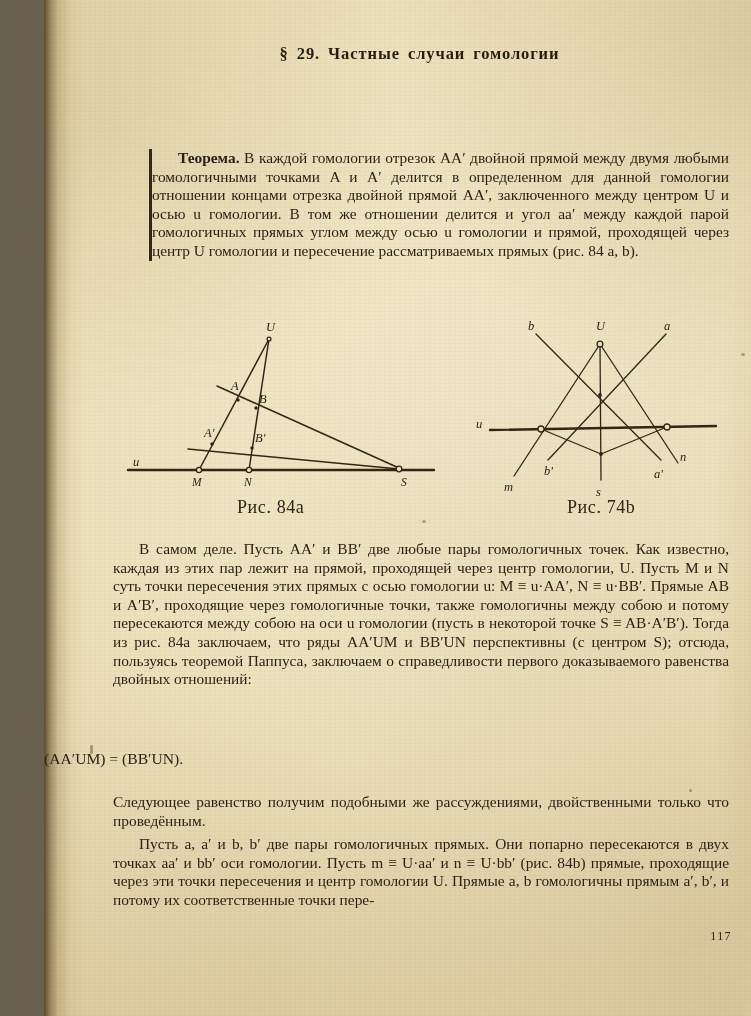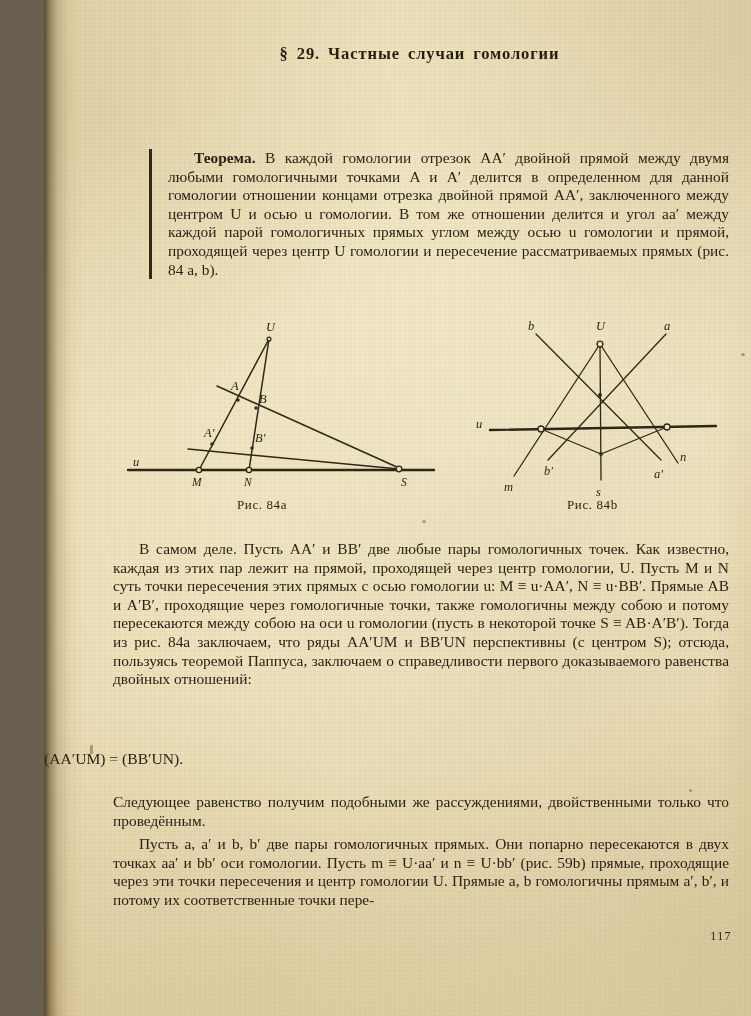--- a/index.html
+++ b/index.html
@@ -87,21 +87,20 @@
     top: 82px;
     width: 615px;
   }
 
   
   #theorem-block {
     position: absolute;
     left: 105px;
     top: 149px;
     width: 580px;
-    padding-left: 16px;
     border-left: 3px solid #322716;
     box-sizing: border-box;
   }
   #theorem-block .para {
     position: static;
     width: 100%;
   }
 
   
   #figures {
@@ -109,21 +108,21 @@
     left: 0; right: 0;
     top: 308px;
     height: 215px;
   }
   .fig { position: absolute; }
   #fig-a { left: 72px; top: 0; width: 320px; height: 215px; }
   #fig-b { left: 404px; top: 0; width: 320px; height: 215px; }
   .fig svg { display: block; }
   .caption {
     position: absolute;
-    font-size: 13px;
+    font-size: 18px;
     letter-spacing: 0.6px;
     color: #2d2518;
     white-space: nowrap;
   }
   #cap-a { left: 193px; top: 497px; }
   #cap-b { left: 523px; top: 497px; }
 
   
   #body1 { left: 69px; top: 540px; width: 616px; }
   #formula {
@@ -264,34 +263,34 @@
             <text x="96" y="167">b'</text>
             <text x="206" y="170">a'</text>
             <text x="232" y="153">n</text>
             <text x="148" y="188">s</text>
           </g>
         </svg>
       </div>
     </div>
 
     <div class="caption" id="cap-a">Рис. 84a</div>
-    <div class="caption" id="cap-b">Рис. 84b</div>
+    <div class="caption" id="cap-b">Рис. 74b</div>
 
     <div class="para" id="body1">
       <span class="ind"></span><span>В самом деле. Пусть AA′ и BB′ две любые пары гомологичных точек. Как известно, каждая из этих пар лежит на прямой, проходящей через центр гомологии, U. Пусть M и N суть точки пересечения этих прямых с осью гомологии u: M ≡ u·AA′, N ≡ u·BB′. Прямые AB и A′B′, проходящие через гомологичные точки, также гомологичны между собою и потому пересекаются между собою на оси u гомологии (пусть в некоторой точке S ≡ AB·A′B′). Тогда из рис. 84a заключаем, что ряды AA′UM и BB′UN перспективны (с центром S); отсюда, пользуясь теоремой Паппуса, заключаем о справедливости первого доказываемого равенства двойных отношений:</span>
     </div>
 
     <div id="formula">(AA′UM) = (BB′UN).</div>
 
     <div class="para" id="body2">
       <span>Следующее равенство получим подобными же рассуждениями, двойственными только что проведённым.</span>
     </div>
 
     <div class="para" id="body3">
-      <span class="ind"></span><span>Пусть a, a′ и b, b′ две пары гомологичных прямых. Они попарно пересекаются в двух точках aa′ и bb′ оси гомологии. Пусть m ≡ U·aa′ и n ≡ U·bb′ (рис. 59b) прямые, проходящие через эти точки пересечения и центр гомологии U. Прямые a, b гомологичны прямым a′, b′, и потому их соответственные точки пере-</span>
+      <span class="ind"></span><span>Пусть a, a′ и b, b′ две пары гомологичных прямых. Они попарно пересекаются в двух точках aa′ и bb′ оси гомологии. Пусть m ≡ U·aa′ и n ≡ U·bb′ (рис. 84b) прямые, проходящие через эти точки пересечения и центр гомологии U. Прямые a, b гомологичны прямым a′, b′, и потому их соответственные точки пере-</span>
     </div>
 
     <div class="pageno">117</div>
   </div>
 
   <div class="speck" style="left:46px; top:745px; width:3px; height:9px; border-radius:1px;"></div>
   <div class="speck" style="left:378px; top:520px; width:4px; height:3px;"></div>
   <div class="speck" style="left:697px; top:353px; width:4px; height:3px;"></div>
   <div class="speck" style="left:645px; top:789px; width:3px; height:3px;"></div>
 

